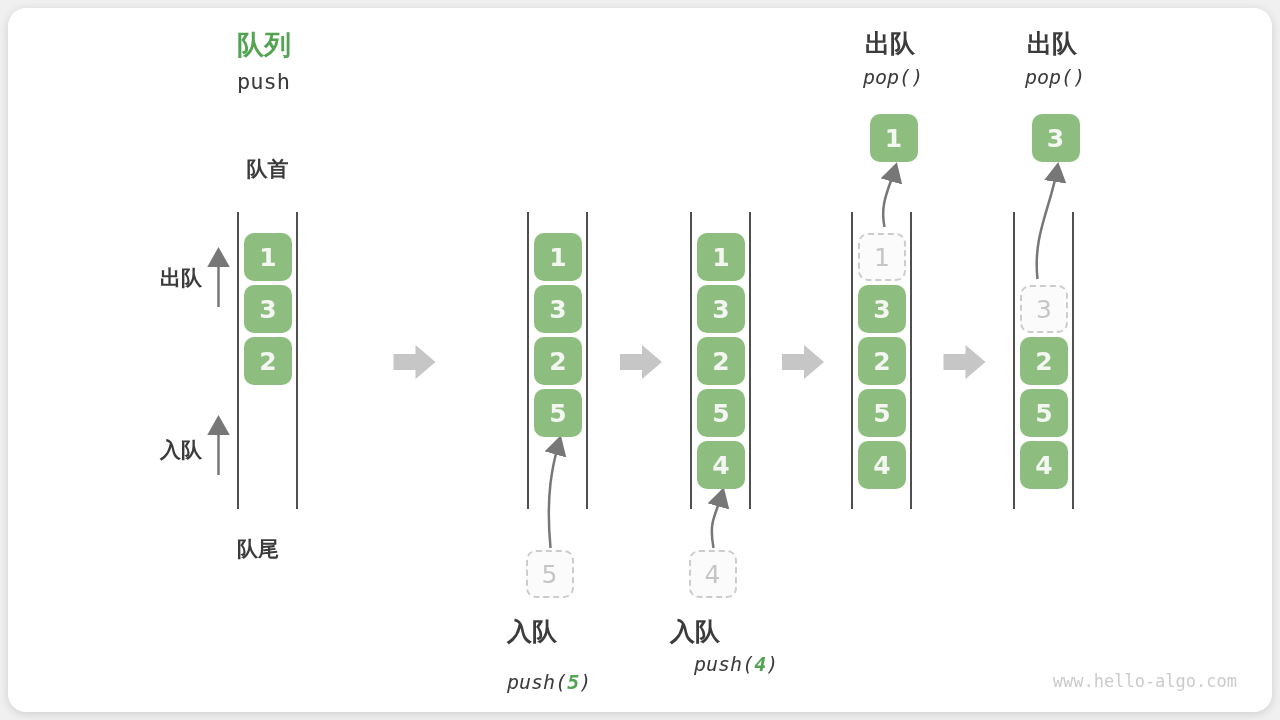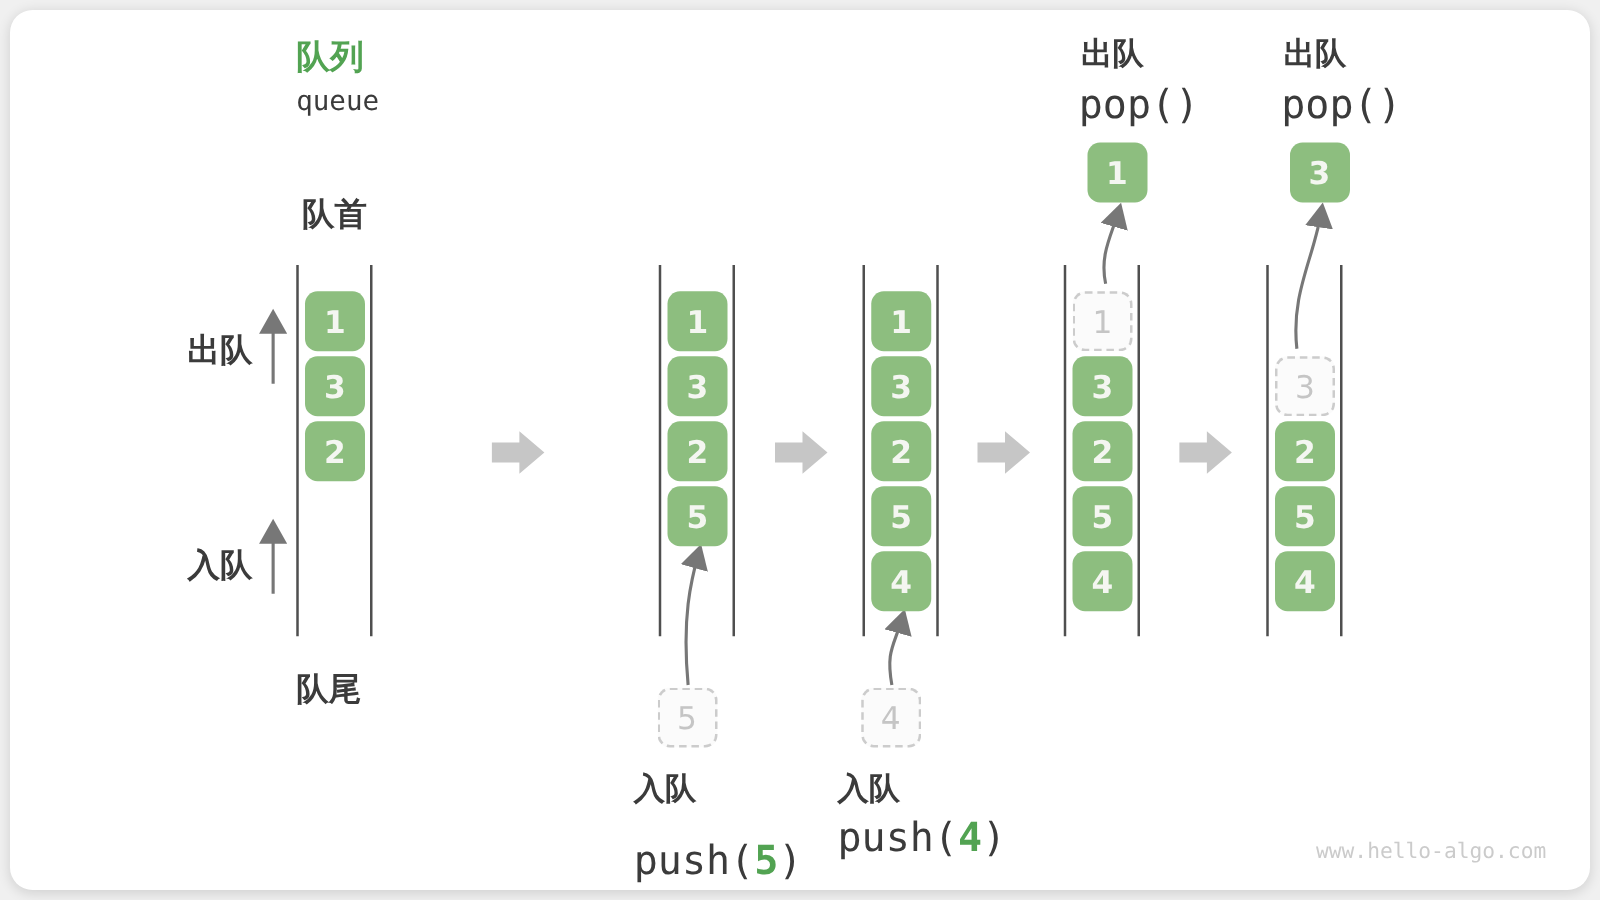--- a/index.html
+++ b/index.html
@@ -1,39 +1,39 @@
 <!DOCTYPE html>
 <html style="--accent-green: #52A352; --box-green: #8DBE7F; --box-text: #F4F6F1; --dark-text: #3B3B3B; --line: #4F4F4F; --thin-arrow: #777777; --block-arrow: #C6C6C6; --dashed-border: #CCCCCC; --dashed-fill: #FBFBFB; --dashed-text: #C5C5C5; --watermark: #CBCBCB;"><head>
 <meta charset="utf-8">
 <style>
   html,body{margin:0;padding:0;background:#F0F0F0;}
   .canvas{position:relative;width:1280px;height:720px;overflow:hidden;
           font-family:"Liberation Sans",sans-serif;}
   .card{position:absolute;left:8px;top:8px;width:1264px;height:704px;
         background:#FFFFFF;border-radius:18px;box-shadow:0 2px 10px rgba(0,0,0,0.14);}
   .abs{position:absolute;}
-  .zh{font-weight:700;color:var(--dark-text);font-size:26px;line-height:1.1;
+  .zh{font-weight:700;color:var(--dark-text);font-size:21px;line-height:1.1;
       font-family:"Liberation Sans",sans-serif;}
   .code{font-family:"DejaVu Sans Mono",monospace;color:var(--dark-text);font-size:25px;line-height:1.1;}
   .title-zh{left:237px;top:31px;font-size:27px;color:var(--accent-green);}
   .title-en{left:237px;top:70px;font-size:22px;}
   .label-front{left:237px;top:157px;width:61px;text-align:center;}
   .label-rear{left:237px;top:537px;width:61px;text-align:left;}
   .label-dequeue{left:140px;top:266px;width:62px;text-align:right;}
   .label-enqueue{left:140px;top:438px;width:62px;text-align:right;}
   .vline{position:absolute;width:2px;background:var(--line);}
   .cell{position:absolute;width:48px;height:48px;border-radius:10px;box-sizing:border-box;
         display:flex;align-items:center;justify-content:center;
         font-family:"DejaVu Sans",sans-serif;font-size:25px;}
   .cell.solid{background:var(--box-green);color:var(--box-text);font-weight:700;}
   .cell.dashed{background:var(--dashed-fill);border:2px dashed var(--dashed-border);
                color:var(--dashed-text);font-weight:400;}
   .col-label-zh{position:absolute;font-weight:700;color:var(--dark-text);font-size:25px;line-height:1.1;}
   .col-label-code{position:absolute;font-family:"DejaVu Sans Mono",monospace;
-                  color:var(--dark-text);font-size:32px;line-height:1.1;}
+                  color:var(--dark-text);font-size:20px;line-height:1.1;font-style:italic;}
   .code-arg{color:var(--accent-green);font-weight:700;}
   #overlay{position:absolute;left:0;top:0;pointer-events:none;}
   .watermark{right:43px;top:672px;font-size:17px;color:var(--watermark);}
 </style>
 </head>
 <body>
 
 <div class="canvas">
   <div class="card"></div>
 
@@ -49,21 +49,21 @@
       <path d="M 550.5 548 C 545.5 494, 552.5 465, 559.5 440" fill="none" stroke="#777777" stroke-width="2.5" marker-end="url(#ah)"></path>
       <polygon points="620,354 642,354 642,345 662,362 642,379 642,370 620,370" fill="#C6C6C6"></polygon>
       <path d="M 713.5 548 C 708.5 520, 715.5 517, 722.5 492" fill="none" stroke="#777777" stroke-width="2.5" marker-end="url(#ah)"></path>
       <polygon points="782,354 804,354 804,345 824,362 804,379 804,370 782,370" fill="#C6C6C6"></polygon>
       <path d="M 884.5 227 C 879.5 203, 889.5 188, 895.5 167" fill="none" stroke="#777777" stroke-width="2.5" marker-end="url(#ah)"></path>
       <polygon points="943.5,354 965.5,354 965.5,345 985.5,362 965.5,379 965.5,370 943.5,370" fill="#C6C6C6"></polygon>
       <path d="M 1037.5 279 C 1032.5 234.2, 1051.5 206.2, 1057.5 167" fill="none" stroke="#777777" stroke-width="2.5" marker-end="url(#ah)"></path>
     </svg>
 
   <div class="abs zh title-zh">队列</div>
-  <div class="abs code title-en">queue</div>
+  <div class="abs code title-en">push</div>
 
   <div class="abs zh label-front">队首</div>
   <div class="abs zh label-rear">队尾</div>
   <div class="abs zh label-dequeue">出队</div>
   <div class="abs zh label-enqueue">入队</div>
 
   <div id="columns-root">
       <div class="vline" style="left: 237px; top: 212px; height: 297px;"></div>
       <div class="vline" style="left: 296px; top: 212px; height: 297px;"></div>
       <div class="cell solid" style="left: 244px; top: 233px;">1</div>
@@ -80,21 +80,21 @@
       <div class="col-label-code" style="left: 507px; top: 671px;"><span>push(</span><span class="code-arg">5</span><span>)</span></div>
       <div class="vline" style="left: 690px; top: 212px; height: 297px;"></div>
       <div class="vline" style="left: 749px; top: 212px; height: 297px;"></div>
       <div class="cell solid" style="left: 697px; top: 233px;">1</div>
       <div class="cell solid" style="left: 697px; top: 285px;">3</div>
       <div class="cell solid" style="left: 697px; top: 337px;">2</div>
       <div class="cell solid" style="left: 697px; top: 389px;">5</div>
       <div class="cell solid" style="left: 697px; top: 441px;">4</div>
       <div class="cell dashed" style="left: 688.5px; top: 550px;">4</div>
       <div class="col-label-zh" style="left: 670px; top: 618px;">入队</div>
-      <div class="col-label-code" style="left: 670px; top: 653px;"><span>push(</span><span class="code-arg">4</span><span>)</span></div>
+      <div class="col-label-code" style="left: 694px; top: 653px;"><span>push(</span><span class="code-arg">4</span><span>)</span></div>
       <div class="vline" style="left: 851px; top: 212px; height: 297px;"></div>
       <div class="vline" style="left: 910px; top: 212px; height: 297px;"></div>
       <div class="cell dashed" style="left: 858px; top: 233px;">1</div>
       <div class="cell solid" style="left: 858px; top: 285px;">3</div>
       <div class="cell solid" style="left: 858px; top: 337px;">2</div>
       <div class="cell solid" style="left: 858px; top: 389px;">5</div>
       <div class="cell solid" style="left: 858px; top: 441px;">4</div>
       <div class="cell solid" style="left: 869.5px; top: 114px;">1</div>
       <div class="col-label-zh" style="left: 865px; top: 30px;">出队</div>
       <div class="col-label-code" style="left: 863px; top: 66px;">pop()</div>

